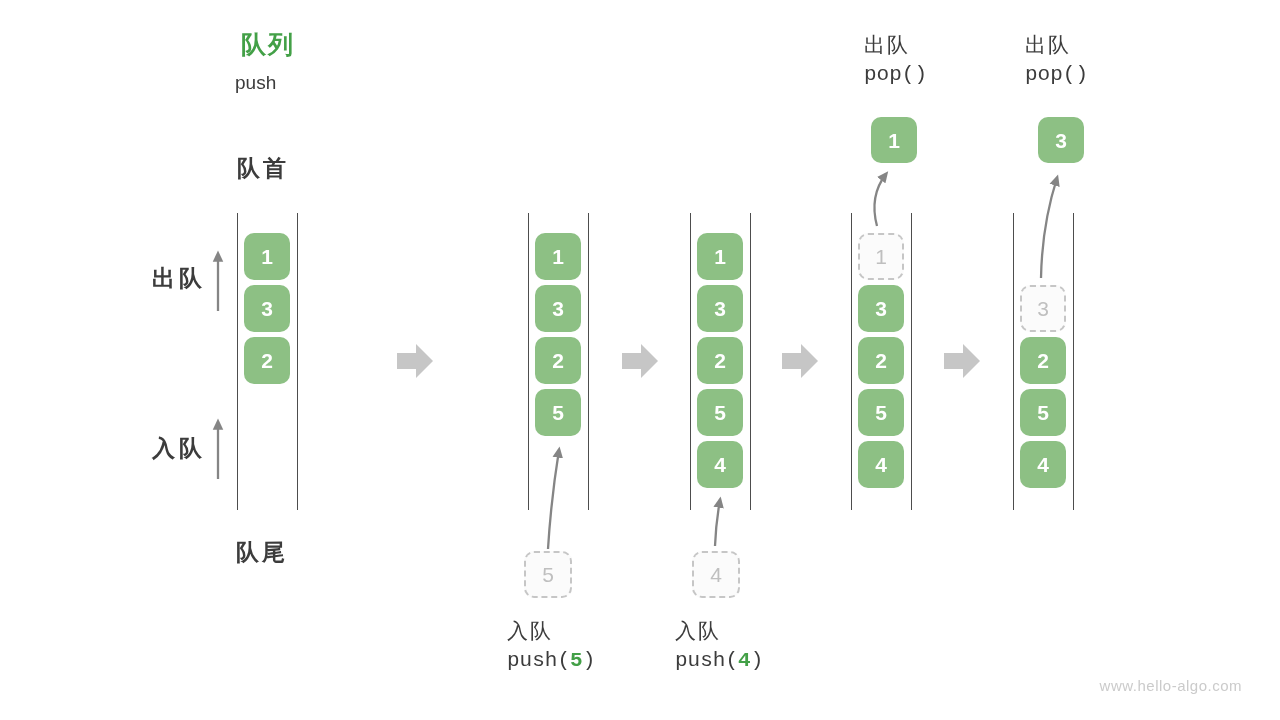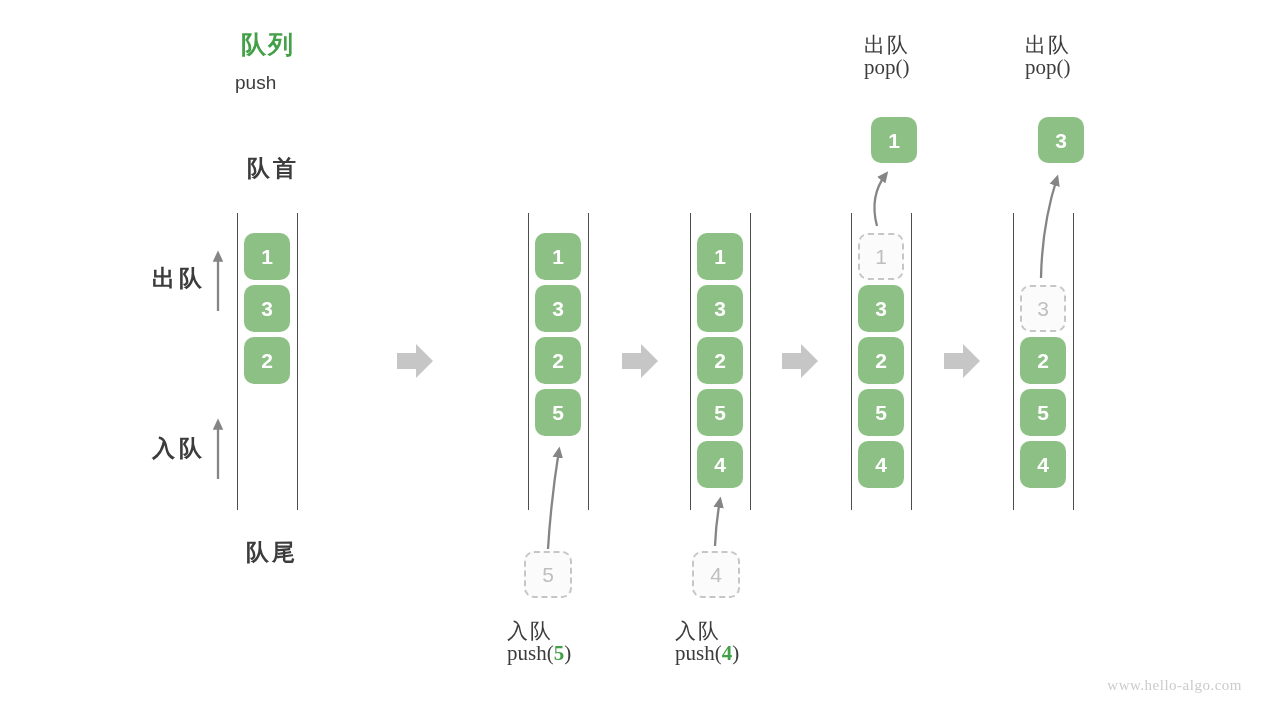--- a/index.html
+++ b/index.html
@@ -7,21 +7,21 @@
     width:1280px;height:720px;background:#ffffff;position:relative;overflow:hidden;
     font-family:"Liberation Sans","DejaVu Sans",sans-serif;
     color:var(--dark,#3c3c3c);
   }
   .abs{position:absolute;}
   
   .title-zh{font-size:25px;font-weight:bold;color:var(--accent,#43a047);letter-spacing:2px;line-height:1;}
   .title-en{font-size:19px;color:var(--dark,#3c3c3c);line-height:1;}
   
   .biglabel{font-size:23px;font-weight:bold;color:var(--dark,#3c3c3c);letter-spacing:4px;line-height:1;white-space:nowrap;}
-  .centered{width:62px;text-align:right;letter-spacing:3px;}
+  .centered{width:62px;text-align:left;letter-spacing:3px;}
   
   .channel{
     position:absolute;top:213px;height:297px;width:61px;box-sizing:border-box;
     border-left:1.6px solid var(--line,#4d4d4d);
     border-right:1.6px solid var(--line,#4d4d4d);
   }
   
   .cell{
     position:absolute;width:46px;height:47px;left:6px;border-radius:10px;
     background:var(--box,#8dc084);color:#ffffff;
@@ -30,31 +30,31 @@
   }
   .cell.ghost{
     background:#fbfbfb;border:2px dashed var(--dashed,#c6c6c6);
     color:var(--ghost,#bfbfbf);font-weight:normal;box-sizing:border-box;
   }
   .cell.popped{height:46px;left:auto;}
   .cell.pending{width:48px;left:auto;}
   
   .opblock{position:absolute;line-height:1;}
   .op-zh{font-size:21px;color:var(--dark,#3c3c3c);letter-spacing:2px;}
-  .op-code{font-size:21px;margin-top:2px;font-family:Liberation Serif, serif;color:var(--dark,#3c3c3c);white-space:nowrap;}
+  .op-code{font-size:21px;margin-top:9px;font-family:Liberation Mono, monospace;color:var(--dark,#3c3c3c);white-space:nowrap;}
   .op-code .arg{color:var(--accent,#43a047);font-weight:bold;}
   
   svg.overlay{position:absolute;left:0;top:0;pointer-events:none;}
   .thin-arrow{stroke:var(--arrow,#858585);stroke-width:2.3;fill:none;}
   .block-arrow{fill:var(--block,#c6c6c6);}
   .ah-fill{fill:var(--arrow,#858585);}
   
   .watermark{
     position:absolute;top:677px;right:38px;font-size:15px;letter-spacing:0.5px;
-    font-family:Liberation Serif, serif;color:var(--watermark,#cbcbcb);
+    font-family:Liberation Sans, sans-serif;color:var(--watermark,#cbcbcb);
   }
 </style>
 </head>
 <body style="--accent: #43a047; --box: #8dc084; --dark: #3c3c3c; --line: #4d4d4d; --arrow: #858585; --block: #c6c6c6; --dashed: #c6c6c6; --ghost: #bfbfbf; --watermark: #cbcbcb;">
 
 <div class="abs title-zh" style="left:241px;top:32px">队列</div>
 <div class="abs title-en" style="left:235px;top:73px">push</div>
 
 <div class="abs biglabel centered" style="left:237px;top:157px">队首</div>
 <div class="abs biglabel centered" style="left:236px;top:541px">队尾</div>

